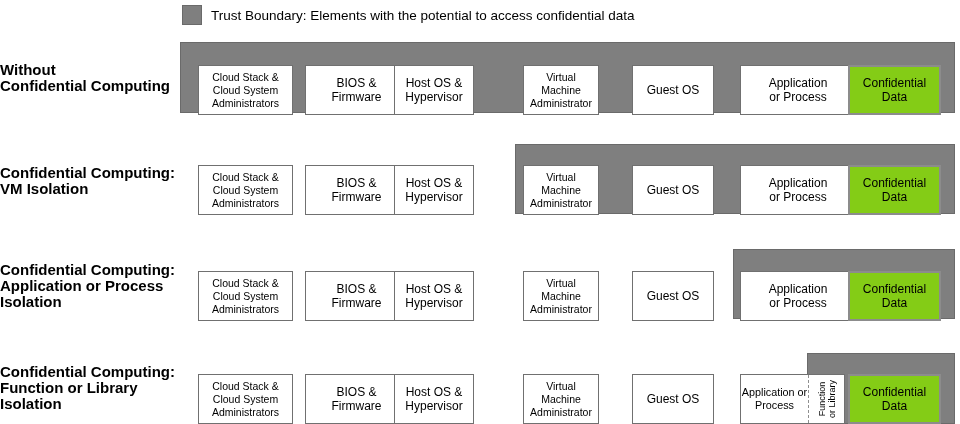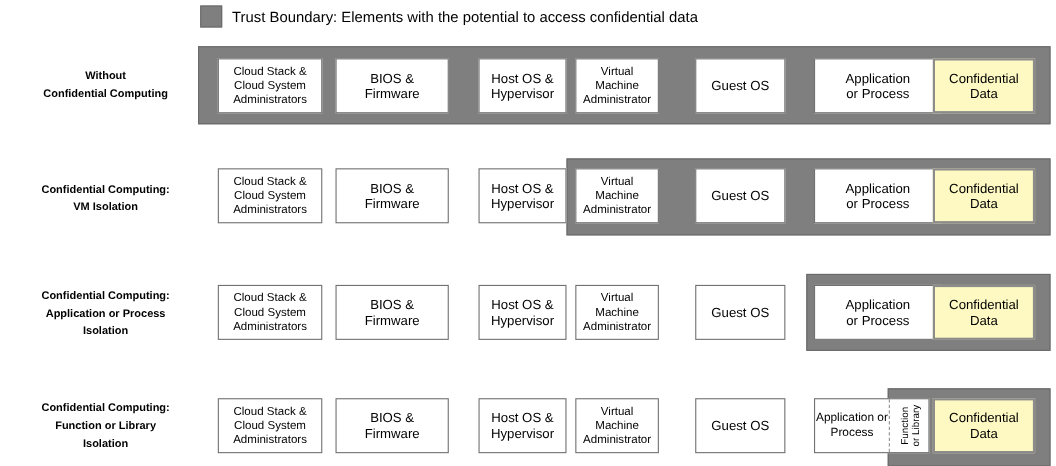--- a/index.html
+++ b/index.html
@@ -12,31 +12,31 @@
   .legend-swatch{position:absolute;left:182px;top:5px;width:20px;height:20px;
     background:#7f7f7f;border:1px solid #6a6a6a;box-sizing:border-box;}
   .legend-text{position:absolute;left:211px;top:8px;font-size:13.5px;line-height:16px;}
   
   .band{position:absolute;background:#7f7f7f;border:1px solid #6a6a6a;box-sizing:border-box;z-index:1;}
   .band1{left:180px;top:42px;width:775px;height:71px;}
   .band2{left:515px;top:144px;width:440px;height:70px;}
   .band3{left:733px;top:249px;width:222px;height:70px;}
   .band4{left:807px;top:353px;width:148px;height:71px;}
   
-  .rowlabel{position:absolute;left:0;width:192px;text-align:center;
-    font-weight:bold;font-size:10px;line-height:16px;white-space:pre-line;z-index:2;}
+  .rowlabel{position:absolute;left:0;width:192px;
+    font-weight:bold;font-size:15px;line-height:16px;white-space:pre-line;z-index:2;}
   .lb1{top:62px}.lb2{top:165px}.lb3{top:262px}.lb4{top:364px}
   
   .box{position:absolute;height:50px;background:#ffffff;border:1px solid #707070;
     box-sizing:border-box;display:flex;align-items:center;justify-content:center;
-    text-align:center;font-size:12px;line-height:14px;z-index:2;}
+    text-align:center;font-size:12px;line-height:14px;z-index:2;margin-top:12px;}
   .box .bt{white-space:pre-line;}
   .box.small{font-size:10.5px;line-height:13px;}
-  .box.data{background:#fef9c3;border:2px solid #8c8c8c;}
-  .c1{left:198px;width:95px}.c2{left:305px;width:103px}.c3{left:435px;width:80px}
+  .box.data{background:#84cc16;border:2px solid #8c8c8c;}
+  .c1{left:198px;width:95px}.c2{left:305px;width:103px}.c3{left:394px;width:80px}
   .c4{left:523px;width:76px}.c5{left:632px;width:82px}.c6{left:740px;width:116px}
   .c7{left:848px;width:93px}
   .rt1{top:53px}.rt2{top:153px}.rt3{top:259px}.rt4{top:362px}
   
   .c6.split{width:105px;justify-content:flex-start;}
   .split-left{width:67px;display:flex;align-items:center;justify-content:center;
     height:100%;font-size:10.8px;line-height:13px;text-align:center;}
   .split-divider{position:absolute;left:67px;top:0;height:100%;width:0;
     border-left:1px dashed #8f8f8f;}
   .split-right{position:absolute;left:67px;top:0;width:38px;height:100%;

